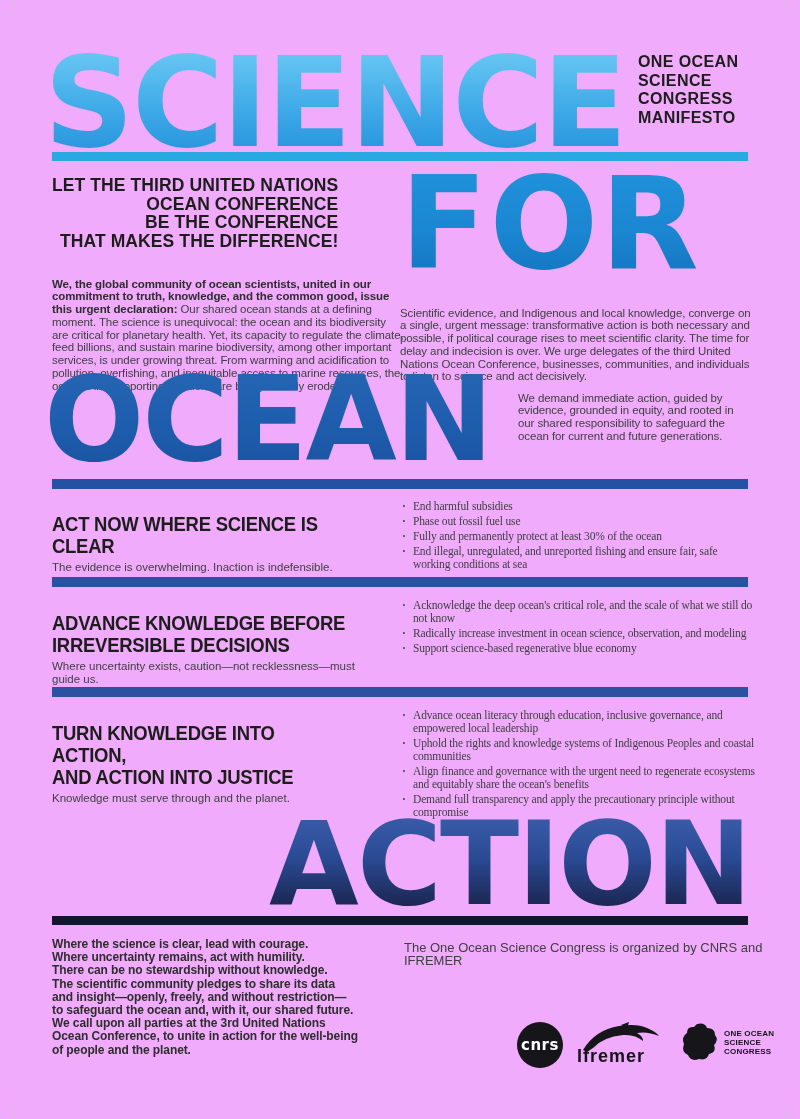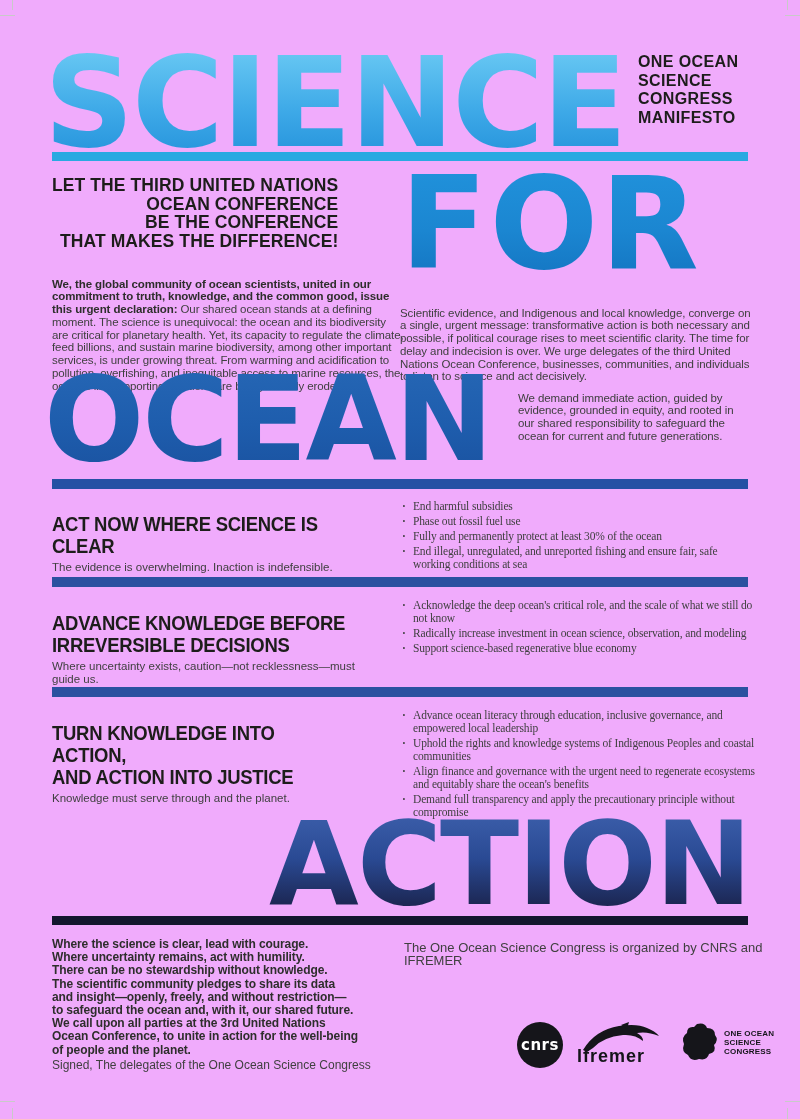--- a/index.html
+++ b/index.html
@@ -167,21 +167,20 @@
 
   <div class="pledge">Where the science is clear, lead with courage.
 Where uncertainty remains, act with humility.
 There can be no stewardship without knowledge.
 The scientific community pledges to share its data
 and insight—openly, freely, and without restriction—
 to safeguard the ocean and, with it, our shared future.
 We call upon all parties at the 3rd United Nations
 Ocean Conference, to unite in action for the well-being
 of people and the planet.</div>
-  <div class="signed">Signed, The delegates of the One Ocean Science Congress</div>
   <div class="organized">The One Ocean Science Congress is organized by CNRS and IFREMER</div>
 
   <div class="logos">
     <div class="logo-cnrs">
       <span>cnrs</span>
     </div>
     <div class="logo-ifremer">
       <svg class="dolphin" width="86" height="30" viewBox="0 0 86 30">
         <path fill="#15151a" d="M2,28 Q14,8 38,4 Q56,1 66,6 Q74,9 78,14 Q66,9 56,11 Q62,14 62,19 Q54,12 42,13 Q22,15 12,26 L6,30 Z"></path>
         <path fill="#15151a" d="M40,3 L48,0 L46,7 Z"></path>

